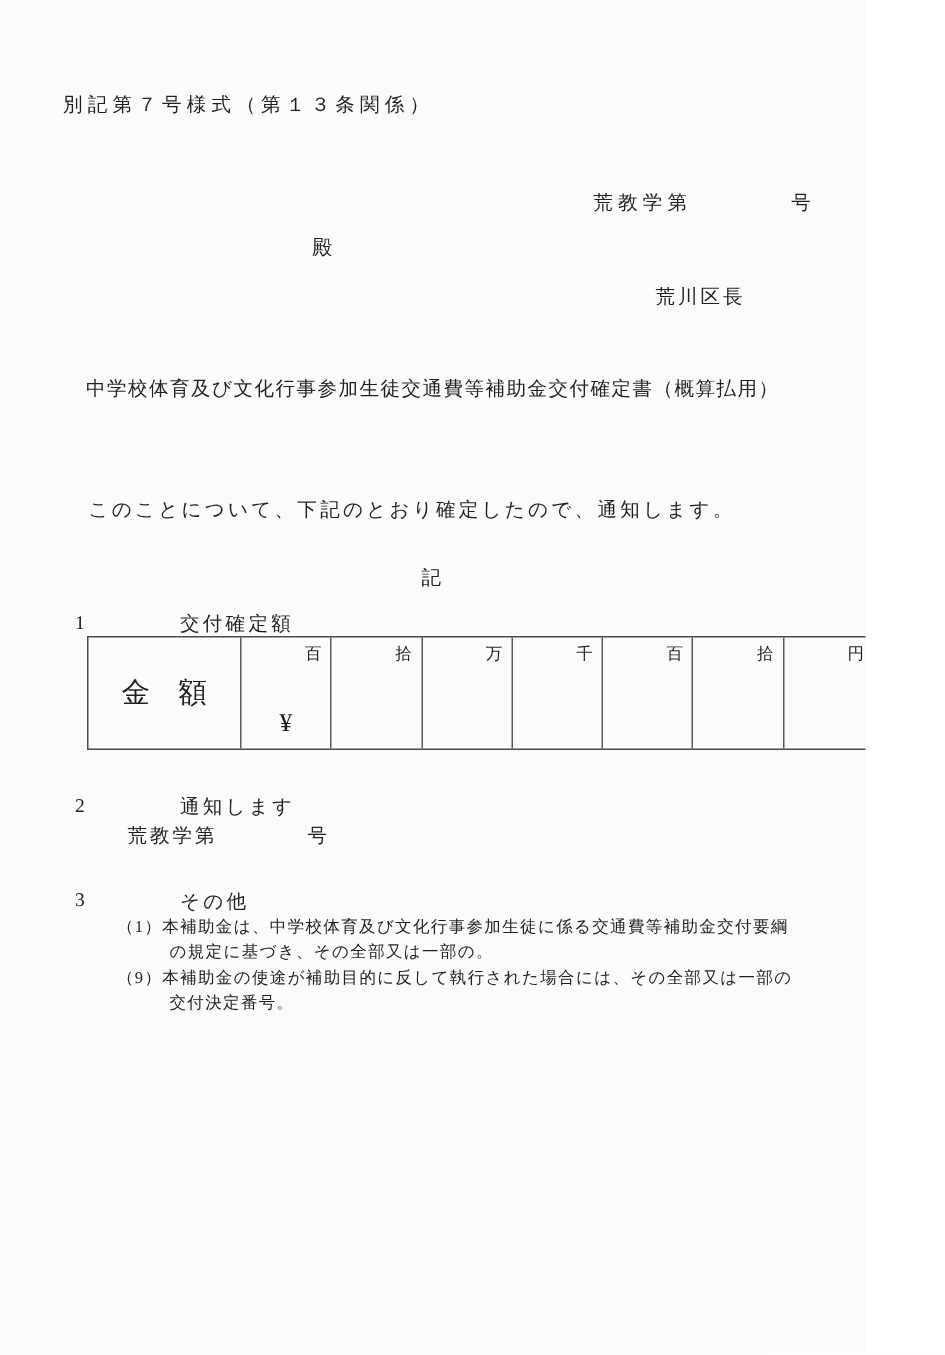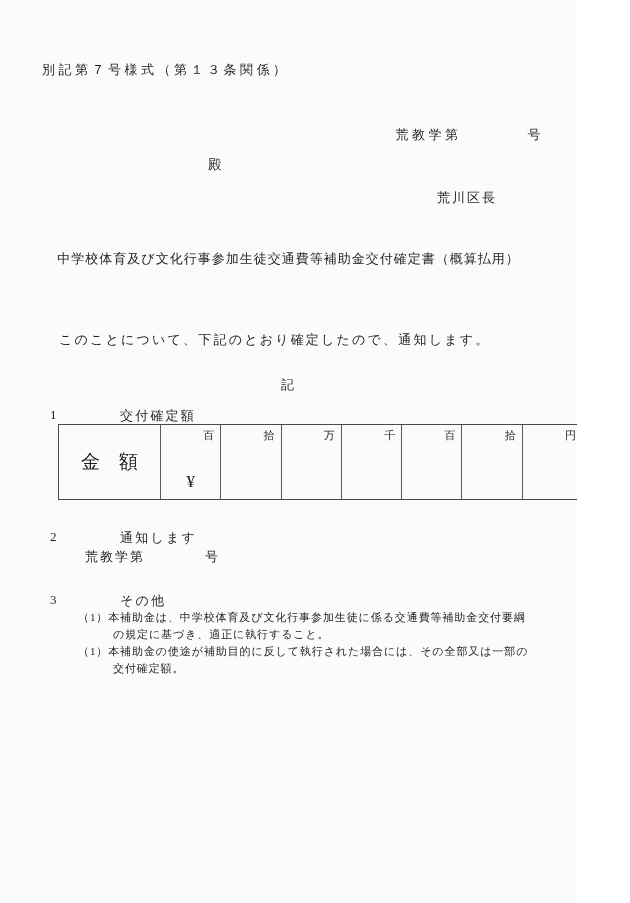--- a/index.html
+++ b/index.html
@@ -170,17 +170,17 @@
     <span class="num">2</span>
     <span class="lbl">通知します</span>
   </div>
   <div class="abs s2-value">荒教学第　　　　号</div>
 
   <div class="abs section-line s3">
     <span class="num">3</span>
     <span class="lbl">その他</span>
   </div>
   <div class="abs s3-item i1a">（1）本補助金は、中学校体育及び文化行事参加生徒に係る交通費等補助金交付要綱</div>
-  <div class="abs s3-item i1b">の規定に基づき、適正に執行すること。</div>
-  <div class="abs s3-item i2a">（1）本補助金の使途が補助目的に反して執行された場合には、その全部又は一部の</div>
-  <div class="abs s3-item i2b">交付確定額。</div>
+  <div class="abs s3-item i1b">の規定に基づき、その全部又は一部の。</div>
+  <div class="abs s3-item i2a">（9）本補助金の使途が補助目的に反して執行された場合には、その全部又は一部の</div>
+  <div class="abs s3-item i2b">交付決定番号。</div>
 
 </div>
 
 </body></html>

